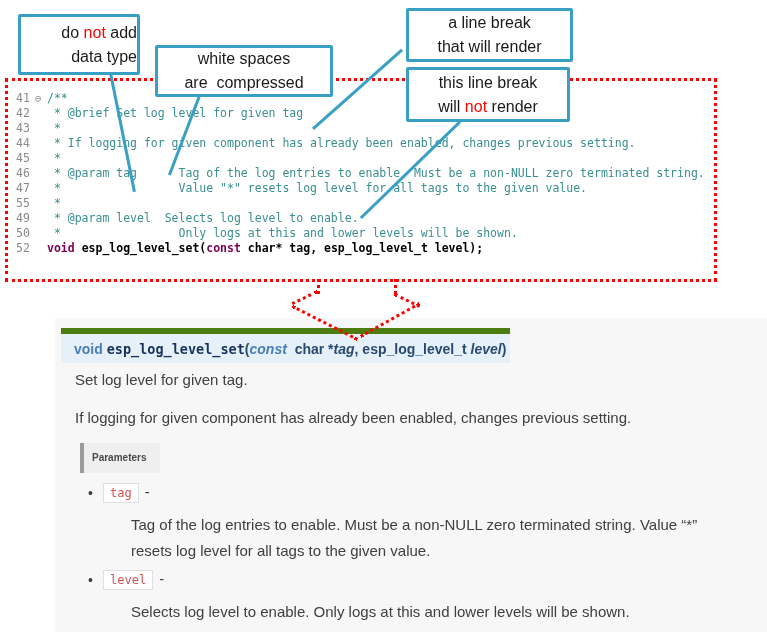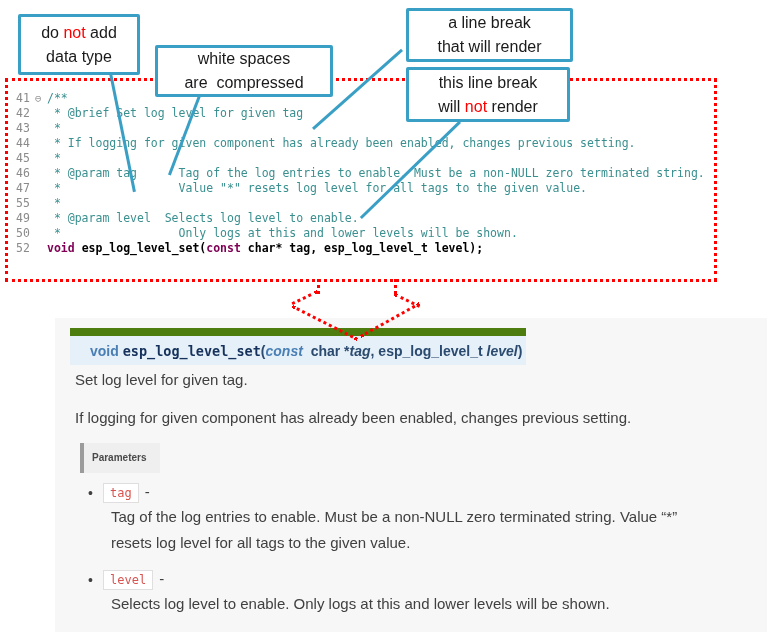--- a/index.html
+++ b/index.html
@@ -5,21 +5,21 @@
   html,body{margin:0;padding:0;background:#ffffff;}
   #stage{position:relative;width:767px;height:637px;background:#ffffff;overflow:hidden;
          font-family:"Liberation Sans",sans-serif;}
 
   
   .callout{position:absolute;background:#ffffff;border:3px solid #3a9fc4;border-radius:2px;
            color:#1a1a1a;font-size:16px;line-height:24px;text-align:center;
            display:flex;flex-direction:column;justify-content:center;z-index:30;}
   .callout .cline{white-space:pre;}
   .red{color:#ff0000;}
-  #callout1{left:18px;top:14px;width:116px;height:55px;}
+  #callout1{left:18px;top:14px;width:116px;height:55px;align-items:flex-end;}
   #callout2{left:155px;top:45px;width:172px;height:46px;}
   #callout3{left:406px;top:8px;width:161px;height:48px;}
   #callout4{left:406px;top:67px;width:158px;height:49px;}
 
   
   .conn{position:absolute;height:0;border-top:3px solid #3a9fc4;transform-origin:0 0;z-index:20;}
   #conn1{left:112px;top:73px;width:121px;transform:rotate(78.6deg);}
   #conn2{left:201px;top:96px;width:85px;transform:rotate(110.8deg);}
   #conn3{left:403px;top:51px;width:119px;transform:rotate(138.4deg);}
   #conn4{left:461px;top:123px;width:138px;transform:rotate(135.9deg);}
@@ -44,40 +44,40 @@
   #ar-shaft-l{left:317px;top:279px;height:15px;}
   #ar-shaft-r{left:394px;top:279px;height:15px;}
   #ar-flare-l{left:318px;top:293px;width:28px;transform:rotate(154.4deg);}
   #ar-flare-r{left:395px;top:293px;width:28px;transform:rotate(25.6deg);}
   #ar-conv-l{left:293px;top:305px;width:73px;transform:rotate(26.9deg);}
   #ar-conv-r{left:420px;top:305px;width:67px;transform:rotate(150.8deg);}
 
   
   #doc-panel{position:absolute;left:55px;top:318px;width:712px;height:314px;
              background:#f7f7f8;color:#404040;font-size:15px;z-index:4;}
-  #sig-bar{position:absolute;left:15px;top:10px;width:436px;height:29px;
-           background:#e5f0f8;border-top:8px solid #4d7c0f;
-           line-height:29px;padding-left:20px;white-space:pre;box-sizing:content-box;}
+  #sig-bar{position:absolute;left:6px;top:10px;width:436px;height:29px;
+           background:#e5f0f8;border-top:6px solid #4d7c0f;
+           line-height:29px;padding-left:13px;white-space:pre;box-sizing:content-box;}
   #sig-bar .sg-kw{color:#4a7fb5;font-weight:bold;font-size:14px;}
   #sig-bar .sg-kwi{color:#4a7fb5;font-weight:bold;font-style:italic;font-size:14px;}
   #sig-bar .sg-fn{color:#16325c;font-weight:bold;font-family:"DejaVu Sans Mono",monospace;font-size:13.5px;}
   #sig-bar .sg-pl{color:#2b4a6f;font-weight:bold;font-size:14px;}
   #sig-bar .sg-it{color:#2b4a6f;font-weight:bold;font-style:italic;font-size:14px;}
   .doc-par{position:absolute;left:20px;white-space:pre;}
   #doc-brief{top:53px;}
   #doc-desc{top:91px;}
   #params-hdr{position:absolute;left:25px;top:125px;height:30px;line-height:30px;
               background:#efefef;border-left:4px solid #9b9b9b;padding:0 14px 0 8px;
               font-weight:bold;font-size:10px;color:#4a4a4a;}
   .bullet{position:absolute;left:33px;color:#404040;font-size:14px;}
   .chip-row{position:absolute;left:48px;}
   .chip{display:inline-block;font-family:"DejaVu Sans Mono",monospace;font-size:12px;
         color:#d9534f;background:#ffffff;border:1px solid #e0dede;padding:2px 6px;}
   .chip-dash{color:#404040;margin-left:6px;}
-  .pdesc{position:absolute;left:56px;line-height:26px;white-space:pre;}
+  .pdesc{position:absolute;left:76px;line-height:26px;white-space:pre;margin-top:8px;}
   #p1-row{top:165px;} #p1-b{top:167px;}
   #p1-d1{top:186px;} #p1-d2{top:212px;}
   #p2-row{top:252px;} #p2-b{top:254px;}
   #p2-d1{top:273px;}
 </style>
 </head>
 <body>
 
 <div id="stage">
 

